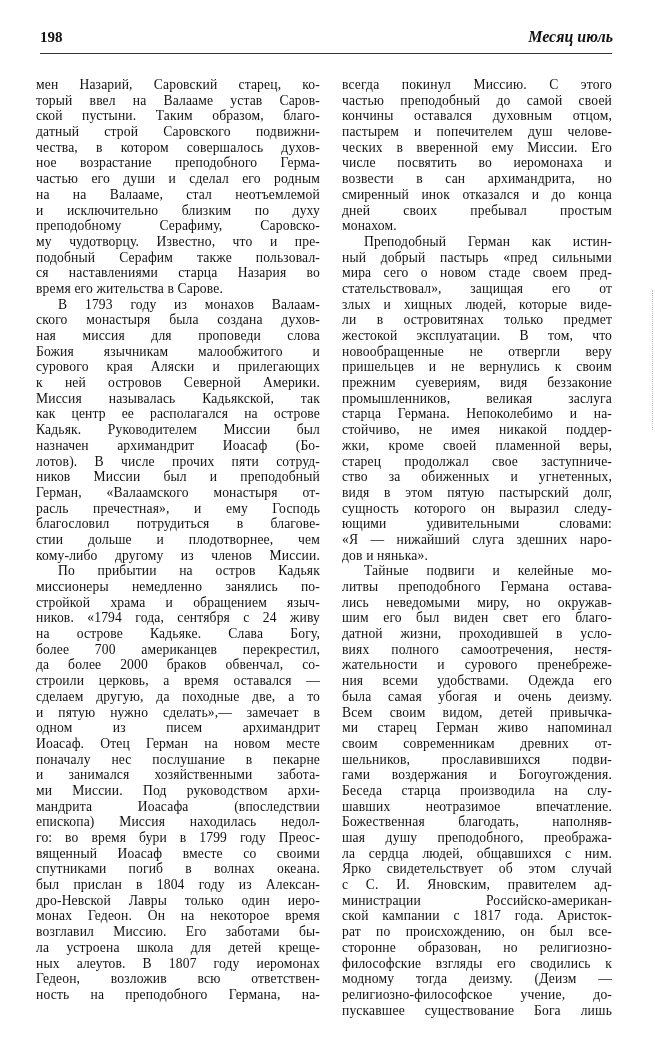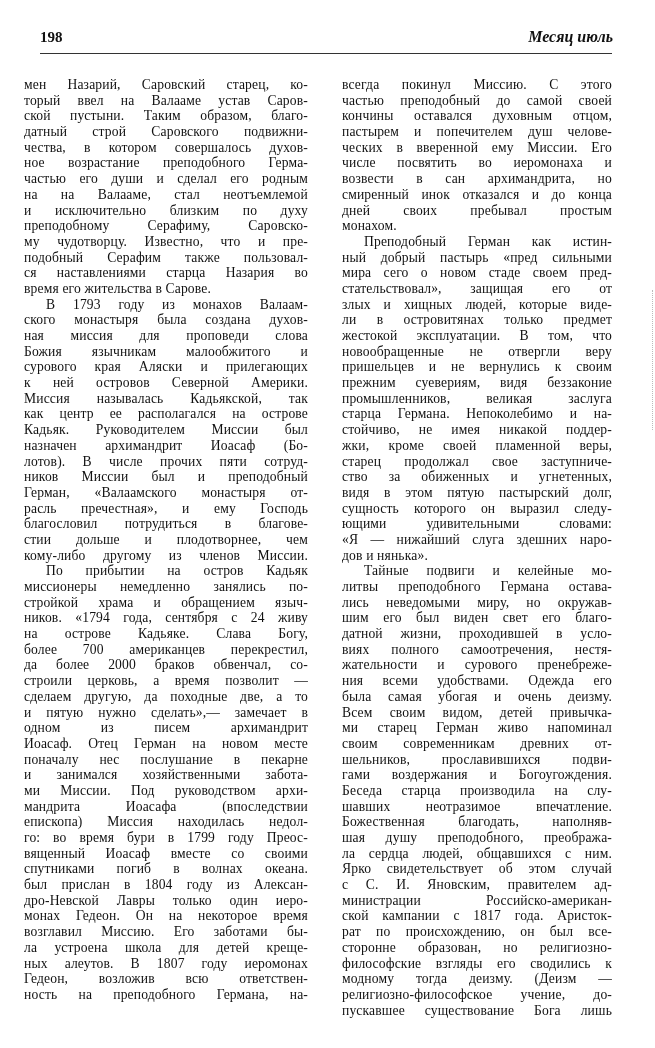--- a/index.html
+++ b/index.html
@@ -15,21 +15,21 @@
     position:absolute; right:42px; top:28px; font-size:16px; font-weight:bold; font-style:italic;
     font-family: "Liberation Serif", serif;
   }
   .rule {
     position:absolute; left:40px; width:572px; top:53px; height:0; border-top:1px solid #333;
   }
   .column {
     position:absolute; top:77px; font-size:13.6px; line-height:15.7px;
     font-family: "Liberation Serif", serif; letter-spacing:0.15px;
   }
-  .col-left { left:24px; width:284px; }
+  .col-left { left:36px; width:284px; }
   .col-right { left:342px; width:270px; }
   .line { white-space:nowrap; height:15.7px; display:block; overflow:hidden; }
   .line.justify { text-align:justify; text-align-last:justify; white-space:normal; }
   .line.indent { padding-left:22px; }
   .mark {
     position:absolute; left:652px; top:290px; width:0; height:140px;
     border-left:1px dotted #bbb;
   }
 </style>
 </head>
@@ -71,21 +71,21 @@
     <span class="line justify">благословил потрудиться в благове-</span>
     <span class="line justify">стии дольше и плодотворнее, чем</span>
     <span class="line justify">кому-либо другому из членов Миссии.</span>
     <span class="line justify indent">По прибытии на остров Кадьяк</span>
     <span class="line justify">миссионеры немедленно занялись по-</span>
     <span class="line justify">стройкой храма и обращением языч-</span>
     <span class="line justify">ников. «1794 года, сентября с 24 живу</span>
     <span class="line justify">на острове Кадьяке. Слава Богу,</span>
     <span class="line justify">более 700 американцев перекрестил,</span>
     <span class="line justify">да более 2000 браков обвенчал, со-</span>
-    <span class="line justify">строили церковь, а время позволит —</span>
+    <span class="line justify">строили церковь, а время оставался —</span>
     <span class="line justify">сделаем другую, да походные две, а то</span>
     <span class="line justify">и пятую нужно сделать»,— замечает в</span>
     <span class="line justify">одном из писем архимандрит</span>
     <span class="line justify">Иоасаф. Отец Герман на новом месте</span>
     <span class="line justify">поначалу нес послушание в пекарне</span>
     <span class="line justify">и занимался хозяйственными забота-</span>
     <span class="line justify">ми Миссии. Под руководством архи-</span>
     <span class="line justify">мандрита Иоасафа (впоследствии</span>
     <span class="line justify">епископа) Миссия находилась недол-</span>
     <span class="line justify">го: во время бури в 1799 году Преос-</span>

